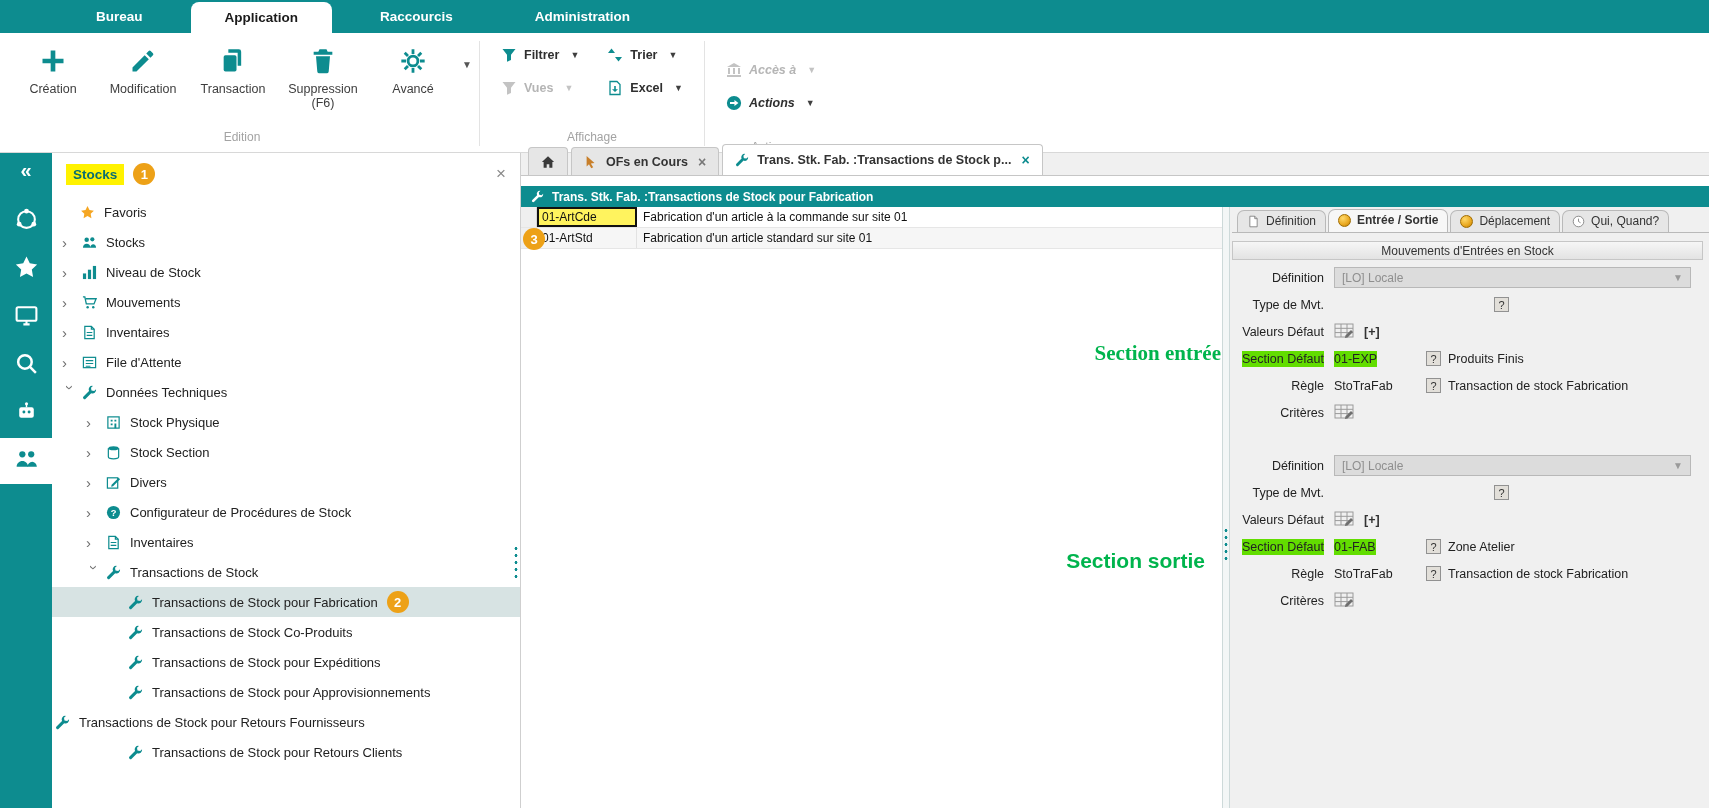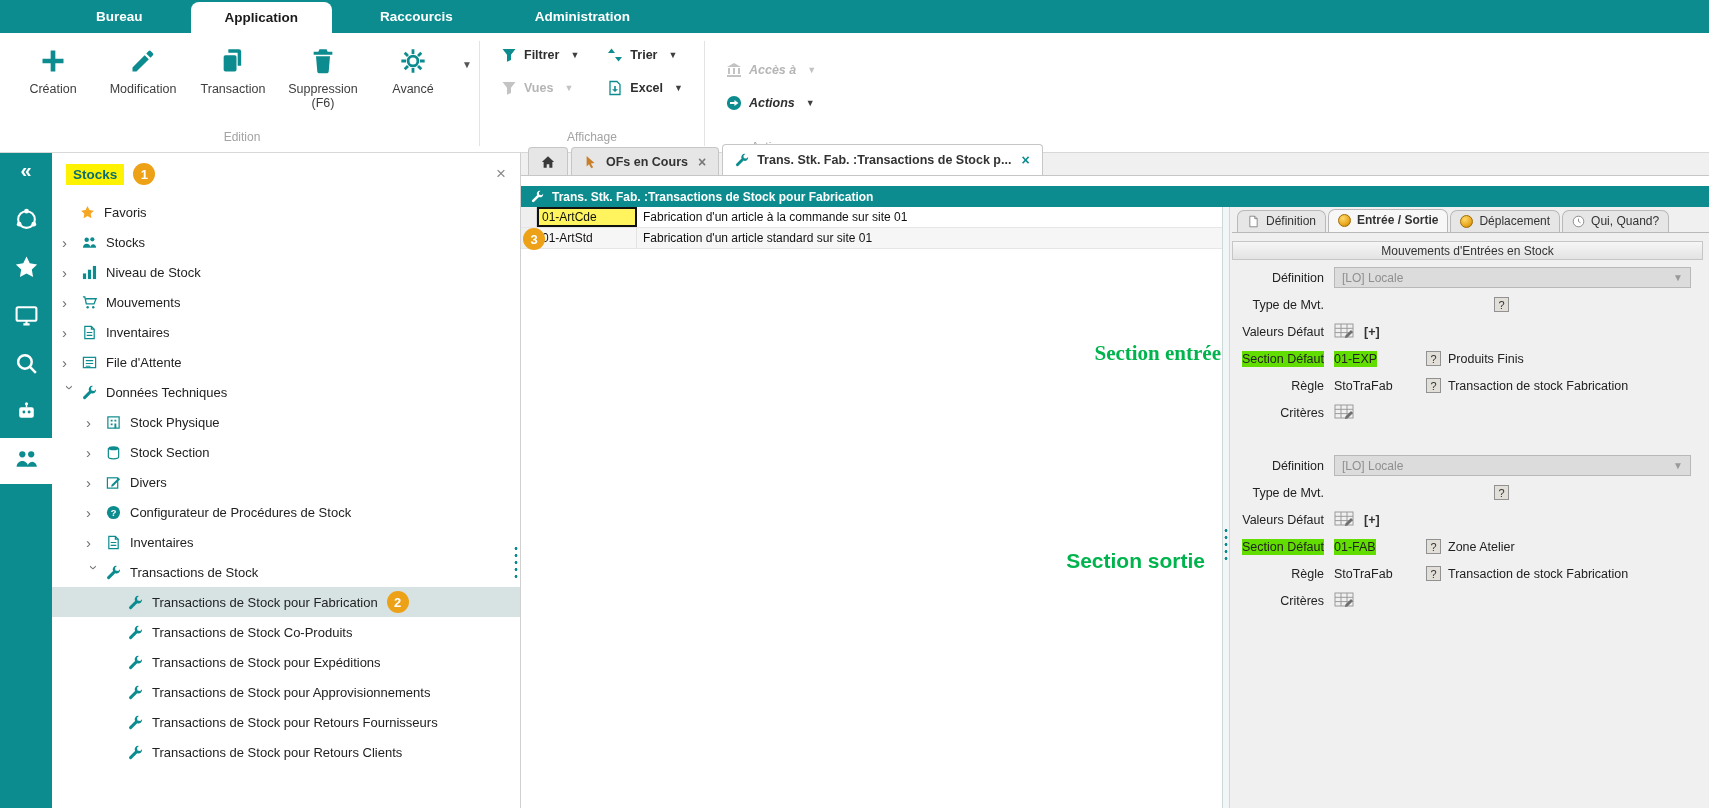--- a/index.html
+++ b/index.html
@@ -502,21 +502,21 @@
         <span class="tree-label">Transactions de Stock pour Expéditions</span>
       </div>
       <div class="tree-item" style="padding-left: 73px;">
         <span class="tree-icon ">
           <svg viewBox="0 0 16 16">
             <path fill="currentColor" d="M15 4.6a3.8 3.8 0 0 1-5.2 4.1l-5.9 5.9a1.6 1.6 0 1 1-2.3-2.3l5.9-5.9A3.8 3.8 0 0 1 11.6 1l-2 2 .5 2.9 2.9.5z"></path>
           </svg>
         </span>
         <span class="tree-label">Transactions de Stock pour Approvisionnements</span>
       </div>
-      <div class="tree-item" style="padding-left: 73px;">
+      <div class="tree-item" style="">
         <span class="tree-icon ">
           <svg viewBox="0 0 16 16">
             <path fill="currentColor" d="M15 4.6a3.8 3.8 0 0 1-5.2 4.1l-5.9 5.9a1.6 1.6 0 1 1-2.3-2.3l5.9-5.9A3.8 3.8 0 0 1 11.6 1l-2 2 .5 2.9 2.9.5z"></path>
           </svg>
         </span>
         <span class="tree-label">Transactions de Stock pour Retours Fournisseurs</span>
       </div>
       <div class="tree-item" style="padding-left: 73px;">
         <span class="tree-icon ">
           <svg viewBox="0 0 16 16">

